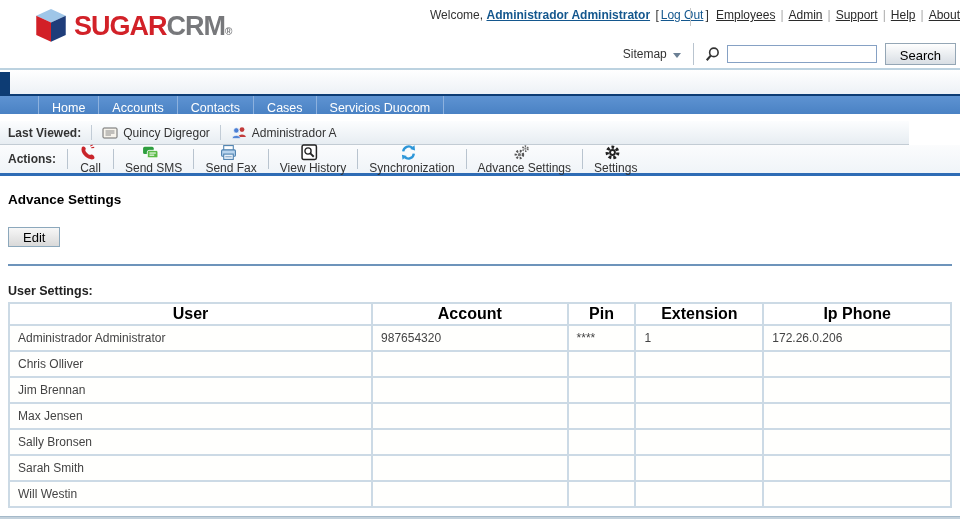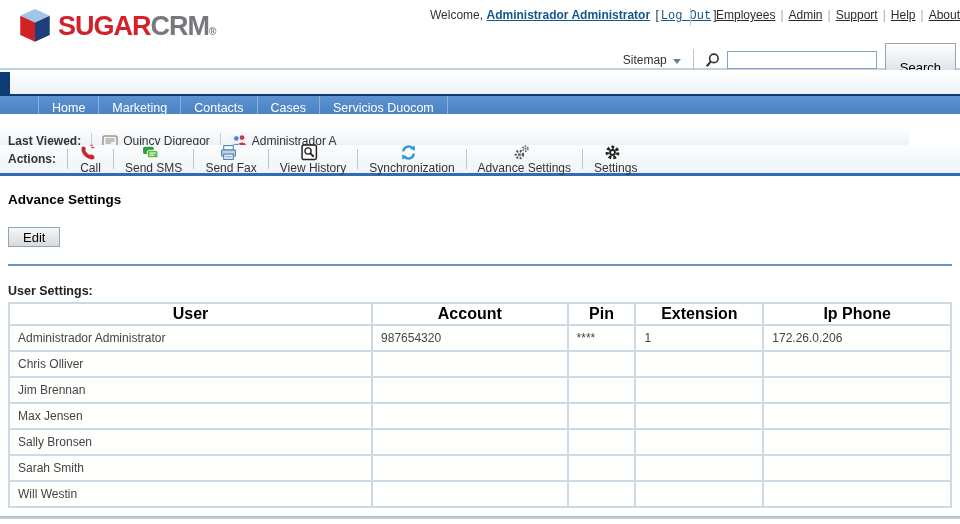--- a/index.html
+++ b/index.html
@@ -2,60 +2,60 @@
 <html><head>
 <meta charset="utf-8">
 <style>
   * { box-sizing: border-box; margin: 0; padding: 0; }
   html,body { width:960px; height:524px; }
   body { font-family:"Liberation Sans", sans-serif; font-size:12px; background:#fff; color:#000; overflow:hidden; }
   #page { position:relative; width:960px; height:524px; background:#fff; }
 
   
   #header { position:absolute; top:0; left:0; width:960px; height:70px; background:#fff; border-bottom:2px solid #bcd2e0; }
-  .logo { position:absolute; top:9px; left:20px; display:flex; align-items:center; cursor:pointer; }
+  .logo { position:absolute; top:9px; left:36px; display:flex; align-items:center; cursor:pointer; }
   .logo svg { margin-right:8px; }
   .logo-text { font-weight:bold; font-size:27px; letter-spacing:-1px; line-height:1; }
   .logo-sugar { color:#d22128; }
   .logo-crm { color:#77787b; }
   .logo-reg { color:#77787b; font-size:10px; font-weight:bold; vertical-align:baseline; }
 
   .welcome { position:absolute; top:8px; left:430px; white-space:nowrap; color:#333; }
   .welcome a { color:#14578e; }
   .user-link { font-weight:bold; text-decoration:underline; cursor:pointer; }
-  .logout-link { text-decoration:underline; cursor:pointer;font-family:Liberation Mono, monospace; }
+  .logout-link { text-decoration:underline; cursor:pointer; }
   .bracket { color:#333; margin:0 2px; }
 
   .top-links { position:absolute; top:8px; right:0; padding-left:25px; border-left:1px solid #c8c8c8; white-space:nowrap; height:18px; line-height:15px; }
   .top-links a { color:#2b2b2b; text-decoration:underline; cursor:pointer; }
   .top-links .separator { color:#aaa; margin:0 5px; }
 
   .search-zone { position:absolute; top:43px; right:4px; display:flex; align-items:center; }
   .sitemap { color:#333; cursor:pointer; display:flex; align-items:center; margin-right:10px; }
   .chevron-down { width:0; height:0; border-left:4px solid transparent; border-right:4px solid transparent; border-top:5px solid #6b7f94; margin-left:6px; margin-top:2px; }
   .search-divider { width:1px; height:22px; background:#b9c4cf; margin:0 10px 0 2px; }
   .magnifier { margin-right:6px; }
   .search-input { width:150px; height:18px; border:1px solid #86a1c4; font-size:12px; padding:0 3px; font-family:"Liberation Sans",sans-serif; }
-  .search-button { margin-left:8px; height:22px; padding:16px 14px; font-size:13px; font-family:"Liberation Sans",sans-serif; background:linear-gradient(#fefefe,#d8dee4); border:1px solid #94a6b5; cursor:pointer; }
+  .search-button { margin-left:8px; height:22px; padding:4px 14px; font-size:13px; font-family:"Liberation Sans",sans-serif; background:linear-gradient(#fefefe,#d8dee4); border:1px solid #94a6b5; cursor:pointer; }
 
   
   #tabbar { position:absolute; top:70px; left:0; width:960px; height:26px; background:linear-gradient(#ffffff,#edf1f6); border-bottom:2px solid #0d3c74; display:flex; align-items:flex-end; }
   .tab-left-block { position:absolute; left:0; top:2px; width:10px; height:22px; background:#0d3c74; }
   .tabs { display:flex; margin-left:12px; align-items:flex-end; }
   .tab { padding:0 18px; line-height:22px; height:22px; font-weight:bold; font-size:12.5px; color:#1a1a1a; border-right:1px solid #c9d1da; cursor:pointer; white-space:nowrap; }
   .tab:first-child { border-left:1px solid #c9d1da; }
   .tab.active { background:linear-gradient(#6a9bd6,#2f64a9); color:#fff; border:1px solid #0d3c74; border-bottom:none; border-radius:3px 3px 0 0; height:26px; line-height:26px; margin-bottom:-1px; }
 
   
   #subnav { position:absolute; top:96px; left:0; width:960px; height:18px; background:linear-gradient(#5e93d2,#4a82c4); display:flex; padding-left:38px; }
   .subnav-item { color:#fff; font-size:12.5px; line-height:24px; padding:0 13px; border-left:1px solid #8db1de; cursor:pointer; white-space:nowrap; }
   .subnav-item:last-child { border-right:1px solid #8db1de; }
 
   
-  #lastviewed { position:absolute; top:121px; left:0; width:909px; height:24px; background:linear-gradient(#fcfdfe,#e7edf2); border-bottom:1px solid #c3ccd4; display:flex; align-items:center; padding-left:8px;margin-top:8px; }
+  #lastviewed { position:absolute; top:121px; left:0; width:909px; height:24px; background:linear-gradient(#fcfdfe,#e7edf2); border-bottom:1px solid #c3ccd4; display:flex; align-items:center; padding-left:8px; }
   .lv-label { font-weight:bold; color:#333; }
   .lv-sep { width:1px; height:15px; background:#c2ccd6; margin:0 10px; }
   .lv-item { display:flex; align-items:center; color:#333; cursor:pointer; }
   .lv-item svg { margin-right:5px; }
 
   
   #actionsbar { position:absolute; top:145px; left:0; width:960px; height:31px; background:linear-gradient(#fbfcfd,#f0f4f8); border-bottom:3px solid #2e6cb5; display:flex; align-items:center; padding-left:8px; }
   .ac-label { font-weight:bold; color:#333; }
   .ac-sep { width:1px; height:20px; background:#b9c4cf; margin:0 11px; }
   .action-item { display:flex; align-items:center; color:#333; cursor:pointer; white-space:nowrap;flex-direction:column; }
@@ -112,21 +112,21 @@
       <button class="search-button">Search</button>
     </div>
   </div>
 
   <div id="tabbar">
     <span class="tab-left-block"></span>
   </div>
 
   <div id="subnav">
     <span class="subnav-item">Home</span>
-    <span class="subnav-item">Marketing</span>
+    <span class="subnav-item">Accounts</span>
     <span class="subnav-item">Contacts</span>
     <span class="subnav-item">Cases</span>
     <span class="subnav-item">Servicios Duocom</span>
   </div>
 
   <div id="lastviewed">
     <span class="lv-label">Last Viewed:</span>
     <span class="lv-sep"></span>
     <span class="lv-item">
       <svg width="16" height="16" viewBox="0 0 16 16">

